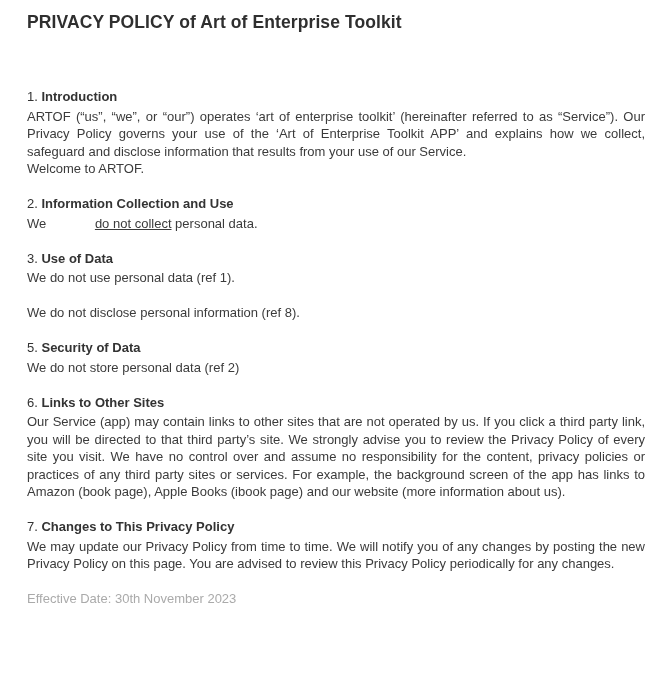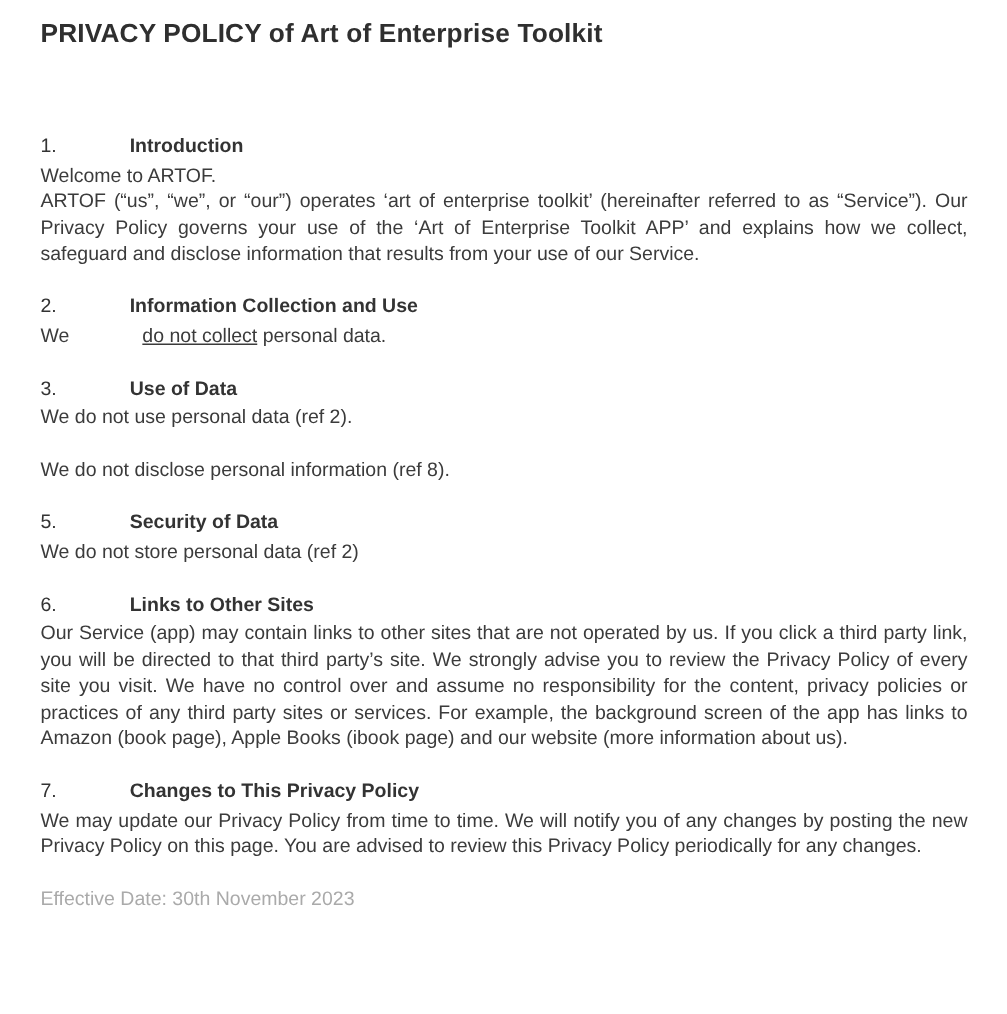--- a/index.html
+++ b/index.html
@@ -30,21 +30,20 @@
   }
   .sec-heading {
     margin: 0 0 2px 0;
     font-size: 13px;
     line-height: 17.5px;
     font-weight: normal;
     color: #333333;
   }
   .sec-title {
     font-weight: bold;
-    margin-left: 45px;
   }
   .body {
     margin: 0;
     font-size: 13px;
     line-height: 17.5px;
     text-align: justify;
     color: #3b3b3b;
   }
   .underline {
     text-decoration: underline;
@@ -59,32 +58,32 @@
 </style>
 </head>
 <body>
 
 <div class="page">
 
   <h1 class="doc-title">PRIVACY POLICY of Art of Enterprise Toolkit</h1>
 
   <section class="policy-section">
     <h2 class="sec-heading"><span class="sec-num">1.</span> <span class="sec-title">Introduction</span></h2>
+    <p class="body">ARTOF (“us”, “we”, or “our”) operates ‘art of enterprise toolkit’ (hereinafter referred to as “Service”). Our Privacy Policy governs your use of the ‘Art of Enterprise Toolkit APP’ and explains how we collect, safeguard and disclose information that results from your use of our Service.</p>
     <p class="body">Welcome to ARTOF.</p>
-    <p class="body">ARTOF (“us”, “we”, or “our”) operates ‘art of enterprise toolkit’ (hereinafter referred to as “Service”). Our Privacy Policy governs your use of the ‘Art of Enterprise Toolkit APP’ and explains how we collect, safeguard and disclose information that results from your use of our Service.</p>
   </section>
 
   <section class="policy-section">
     <h2 class="sec-heading"><span class="sec-num">2.</span> <span class="sec-title">Information Collection and Use</span></h2>
     <p class="body"><span>We </span><span class="underline">do not collect</span><span> personal data.</span></p>
   </section>
 
   <section class="policy-section">
     <h2 class="sec-heading"><span class="sec-num">3.</span> <span class="sec-title">Use of Data</span></h2>
-    <p class="body">We do not use personal data (ref 2).</p>
+    <p class="body">We do not use personal data (ref 1).</p>
   </section>
 
   <section class="policy-section">
     <p class="body">We do not disclose personal information (ref 8).</p>
   </section>
 
   <section class="policy-section">
     <h2 class="sec-heading"><span class="sec-num">5.</span> <span class="sec-title">Security of Data</span></h2>
     <p class="body">We do not store personal data (ref 2)</p>
   </section>

